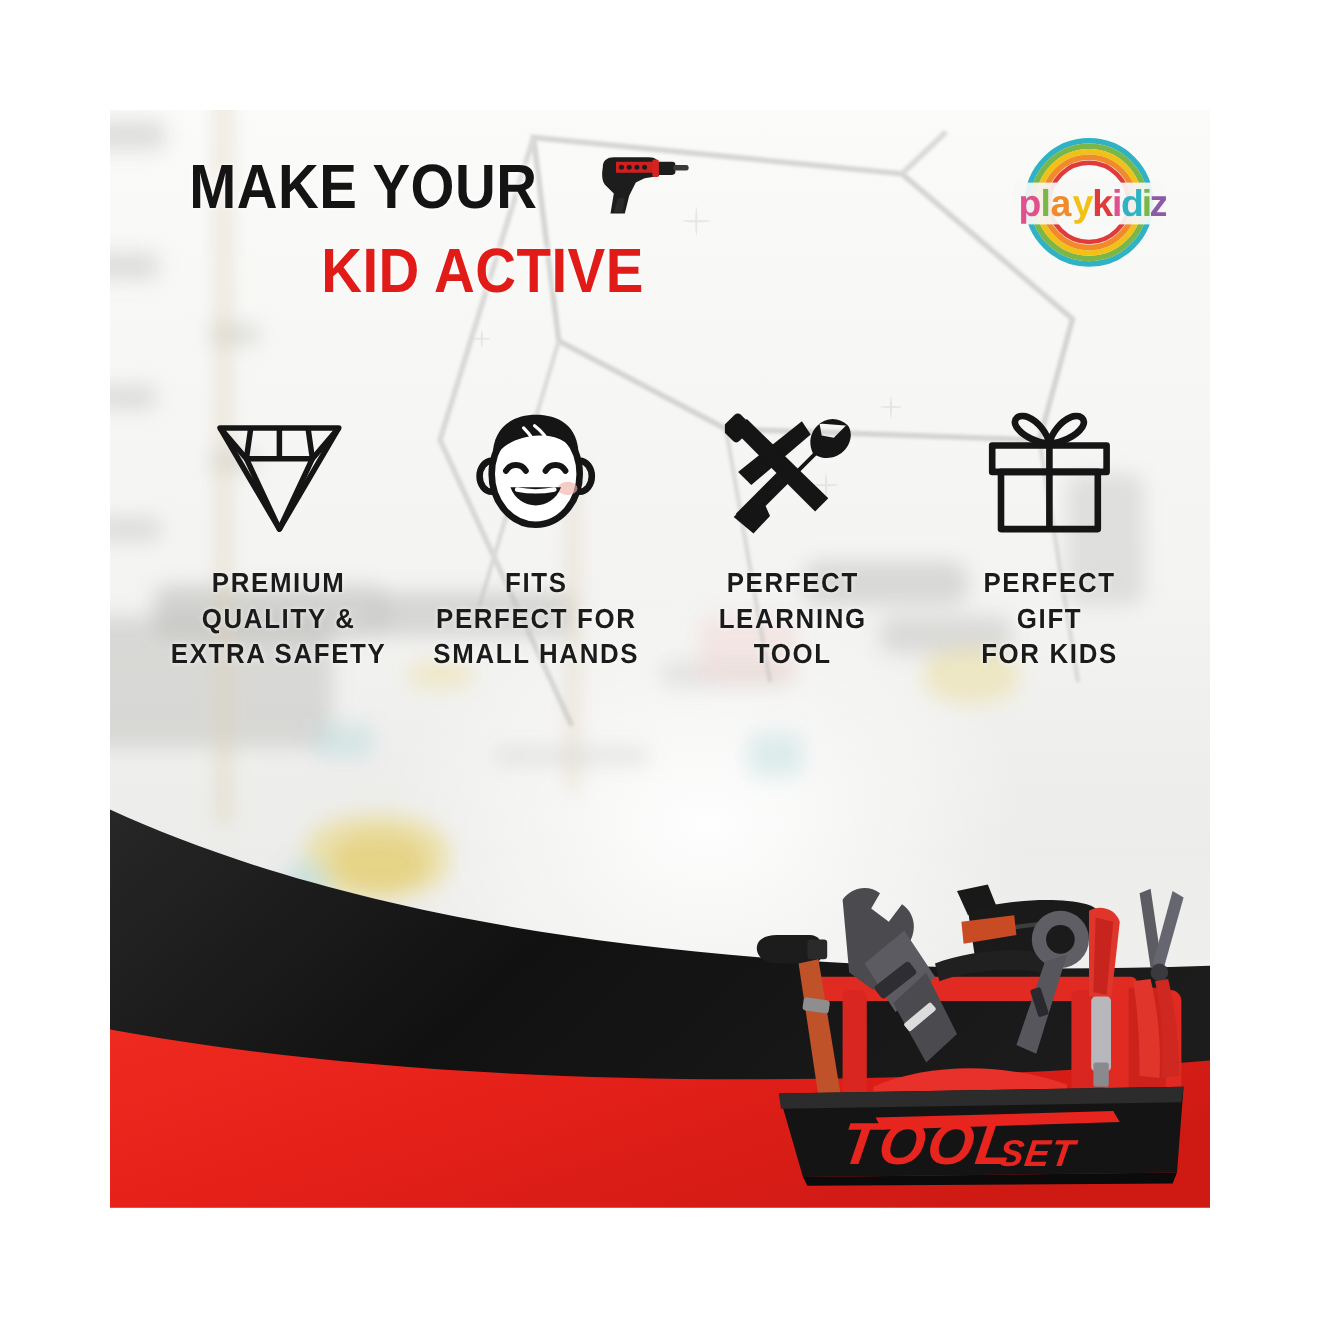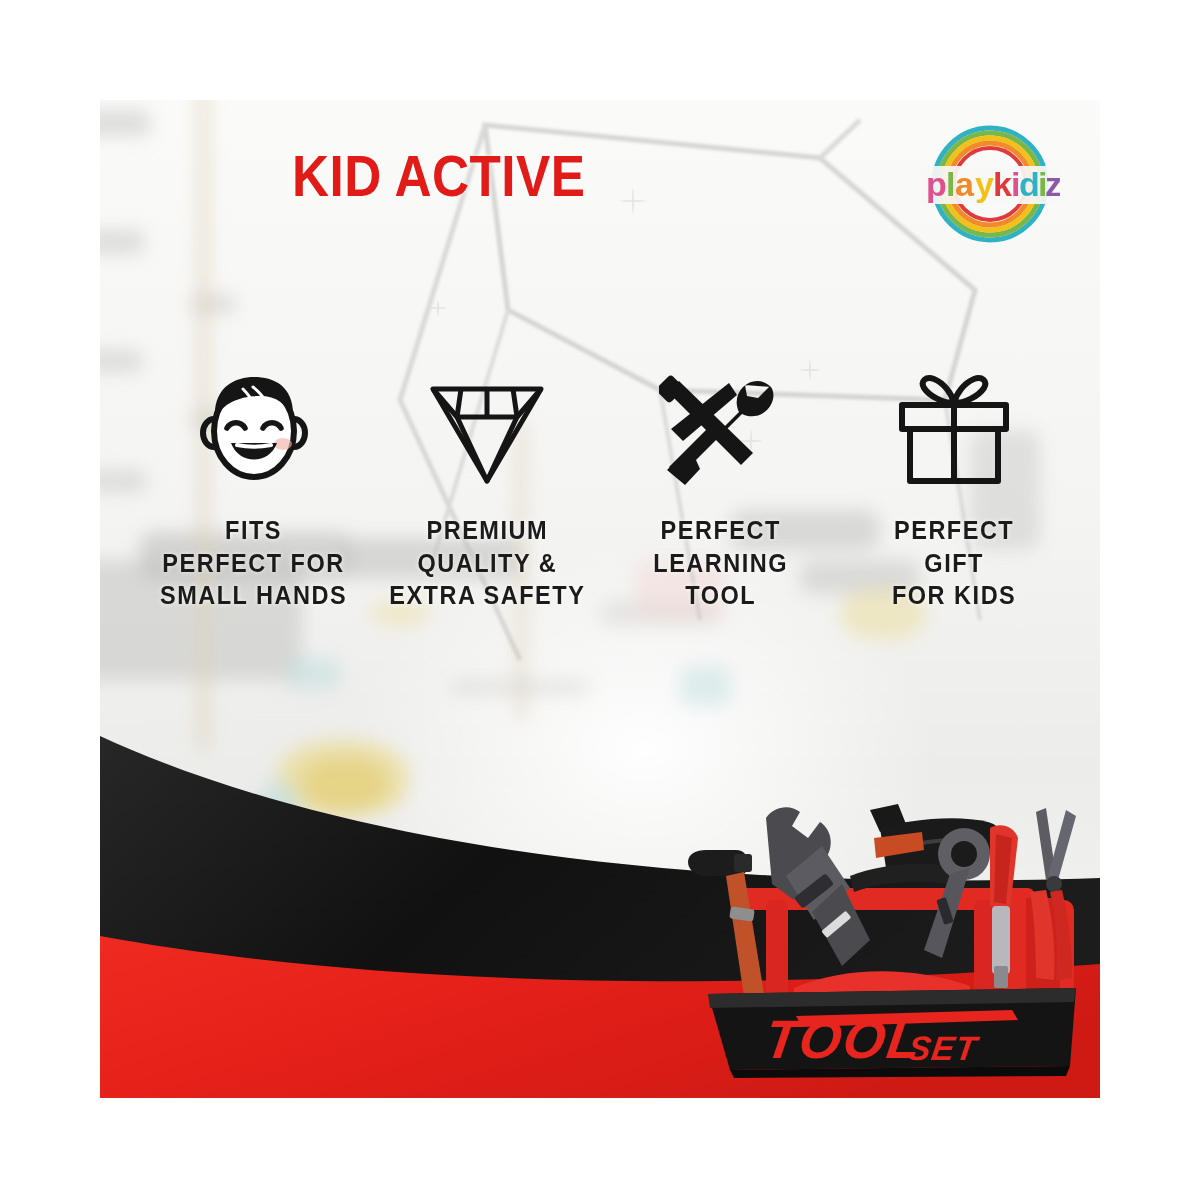--- a/index.html
+++ b/index.html
@@ -147,20 +147,37 @@
 
       <div class="spark" style="left:520px;top:88px;width:26px;height:26px;"></div>
       <div class="spark" style="left:700px;top:260px;width:20px;height:20px;"></div>
       <div class="spark" style="left:330px;top:200px;width:16px;height:16px;"></div>
       <div class="spark" style="left:640px;top:330px;width:22px;height:22px;"></div>
       <div class="spark" style="left:870px;top:120px;width:18px;height:18px;"></div>
       <div class="spark" style="left:150px;top:420px;width:16px;height:16px;"></div>
     </div>
 
     <div class="headline">
+      <div class="hl-row">
+        <div class="hl-main">MAKE YOUR</div>
+        <div class="drill">
+          <svg width="92" height="64" viewBox="0 0 92 64" fill="none">
+            <path d="M10 16 C10 10 14 7 20 7 L52 7 C58 7 61 10 61 15 L61 24 L48 26 L40 30 L34 42 L30 58 L17 58 L20 40 L12 32 C9 28 9 22 10 16 Z" fill="#1d1d1d"></path>
+            <rect x="58" y="11" width="18" height="12" rx="3" fill="#1d1d1d"></rect>
+            <rect x="74" y="14" width="14" height="5" rx="2" fill="#3a3a3a"></rect>
+            <path d="M22 11 L56 11 L56 21 L22 21 Z" fill="#cf2020"></path>
+            <circle cx="27" cy="16" r="2.3" fill="#1d1d1d"></circle>
+            <circle cx="34" cy="16" r="2.3" fill="#1d1d1d"></circle>
+            <circle cx="41" cy="16" r="2.3" fill="#1d1d1d"></circle>
+            <circle cx="48" cy="16" r="2.3" fill="#1d1d1d"></circle>
+            <rect x="55" y="9" width="6" height="16" rx="2" fill="#d42323"></rect>
+            <path d="M24 44 L30 44 L28 57 L20 57 Z" fill="#2a2a2a"></path>
+          </svg>
+        </div>
+      </div>
       <div class="hl-sub">KID ACTIVE</div>
     </div>
 
     <div class="logo">
       <svg width="140" height="140" viewBox="0 0 140 140" fill="none">
         <g fill="none" stroke-linecap="round">
           <circle cx="70" cy="70" r="56" stroke="#2fb2c4" stroke-width="5"></circle>
           <circle cx="70" cy="70" r="51" stroke="#7ab648" stroke-width="5"></circle>
           <circle cx="70" cy="70" r="46" stroke="#f2c117" stroke-width="5"></circle>
           <circle cx="70" cy="70" r="41" stroke="#f08a2a" stroke-width="5"></circle>
@@ -175,56 +192,56 @@
           <text x="73" y="82" fill="#e03a3a">k</text>
           <text x="91" y="82" fill="#e0508f">i</text>
           <text x="99" y="82" fill="#2fb2c4">d</text>
           <text x="118" y="82" fill="#7ab648">i</text>
           <text x="125" y="82" fill="#8e5aa8">z</text>
         </g>
       </svg>
     </div>
 
     <div class="features">
+
+      <div class="feat">
+        <div class="feat-ico">
+          <svg width="140" height="112" viewBox="0 0 140 112" fill="none" stroke="#151515" stroke-width="5" stroke-linejoin="round">
+            <path d="M16 14 L124 14 L70 106 Z"></path>
+            <path d="M16 14 L40 42 L100 42 L124 14"></path>
+            <path d="M40 42 L70 106 L100 42"></path>
+            <path d="M44 14 L40 42"></path>
+            <path d="M70 14 L70 42"></path>
+            <path d="M96 14 L100 42"></path>
+          </svg>
+        </div>
+        <div class="feat-label">PREMIUM
+QUALITY &amp;
+EXTRA SAFETY</div>
+      </div>
 
       <div class="feat">
         <div class="feat-ico">
           <svg width="126" height="112" viewBox="0 0 126 112" fill="none">
             <ellipse cx="23" cy="58" rx="11" ry="14" fill="none" stroke="#151515" stroke-width="6"></ellipse>
             <ellipse cx="103" cy="58" rx="11" ry="14" fill="none" stroke="#151515" stroke-width="6"></ellipse>
             <ellipse cx="63" cy="56" rx="40" ry="46" fill="#ffffff" stroke="#151515" stroke-width="6"></ellipse>
             <path d="M24 44 C22 12 44 2 63 2 C84 2 104 12 102 44 C96 28 84 20 66 21 C48 22 32 28 24 44 Z" fill="#151515"></path>
             <path d="M52 14 C58 20 62 26 64 32" stroke="#ffffff" stroke-width="3" fill="none" stroke-linecap="round"></path>
             <path d="M62 12 C70 18 74 24 77 31" stroke="#ffffff" stroke-width="3" fill="none" stroke-linecap="round"></path>
             <path d="M36 53 C40 46 50 46 54 53" stroke="#151515" stroke-width="5.5" fill="none" stroke-linecap="round"></path>
             <path d="M72 53 C76 46 86 46 90 53" stroke="#151515" stroke-width="5.5" fill="none" stroke-linecap="round"></path>
             <ellipse cx="92" cy="69" rx="9" ry="6" fill="#f0b0a8" opacity=".65"></ellipse>
             <path d="M40 68 C48 90 78 90 86 68 Z" fill="#151515"></path>
             <path d="M46 70 C56 72 70 72 80 70" stroke="#ffffff" stroke-width="4" fill="none" stroke-linecap="round"></path>
           </svg>
         </div>
         <div class="feat-label">FITS
 PERFECT FOR
 SMALL HANDS</div>
-      </div>
-
-      <div class="feat">
-        <div class="feat-ico">
-          <svg width="140" height="112" viewBox="0 0 140 112" fill="none" stroke="#151515" stroke-width="5" stroke-linejoin="round">
-            <path d="M16 14 L124 14 L70 106 Z"></path>
-            <path d="M16 14 L40 42 L100 42 L124 14"></path>
-            <path d="M40 42 L70 106 L100 42"></path>
-            <path d="M44 14 L40 42"></path>
-            <path d="M70 14 L70 42"></path>
-            <path d="M96 14 L100 42"></path>
-          </svg>
-        </div>
-        <div class="feat-label">PREMIUM
-QUALITY &amp;
-EXTRA SAFETY</div>
       </div>
 
       <div class="feat">
         <div class="feat-ico">
           <svg width="124" height="112" viewBox="0 0 124 112" fill="none">
             <g fill="#151515">
               <path d="M112 12 C104 4 92 4 84 12 C77 19 76 29 80 37 L34 83 L24 79 L8 95 L26 110 L41 94 L37 85 L83 39 C91 43 101 42 108 35 C116 27 116 16 111 11 L99 23 L88 21 L86 10 Z"></path>
               <path d="M16 12 L28 4 L74 58 L62 70 Z" transform="rotate(90 45 37)"></path>
             </g>
             <g fill="#151515">

